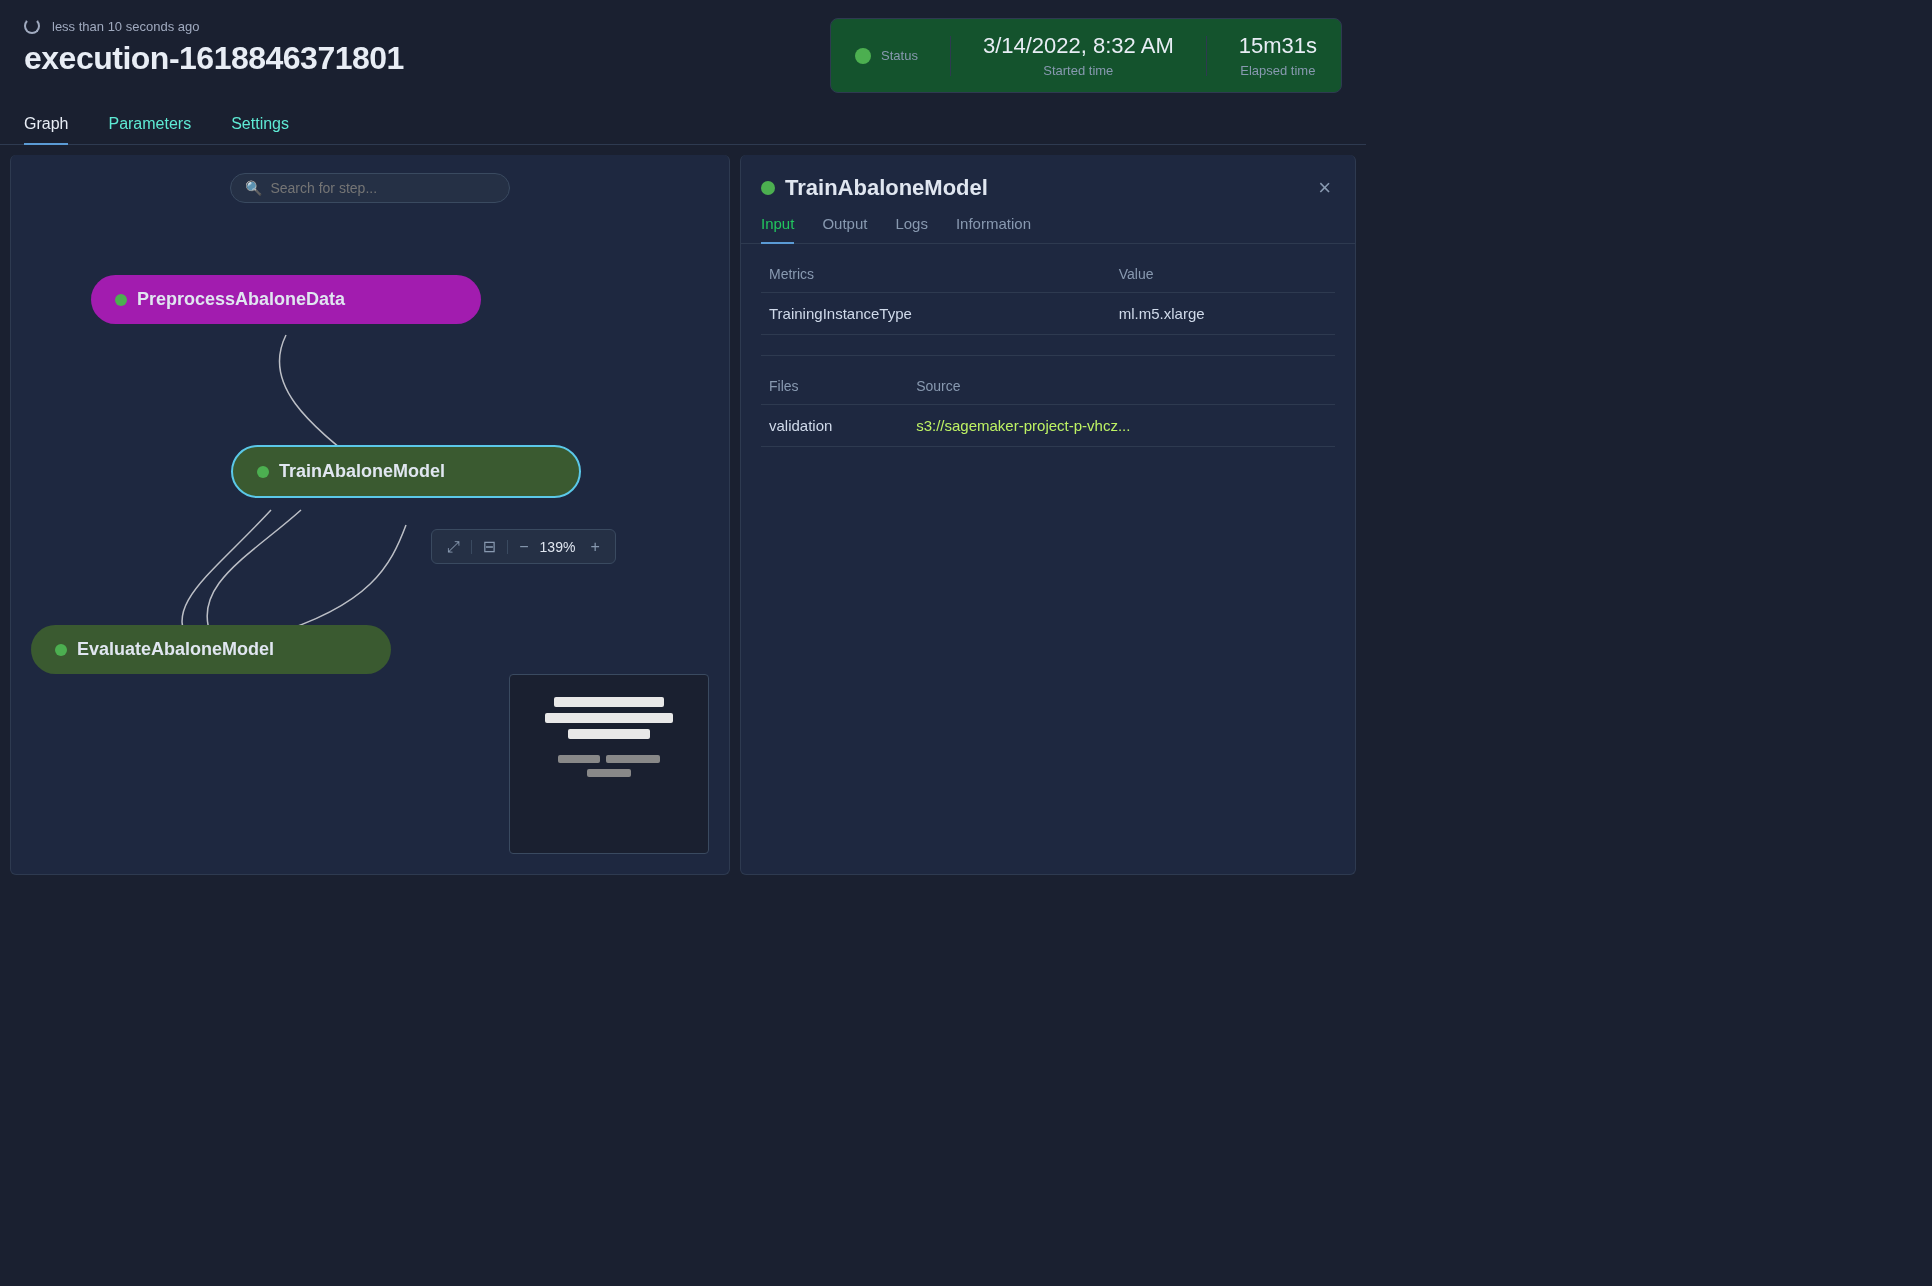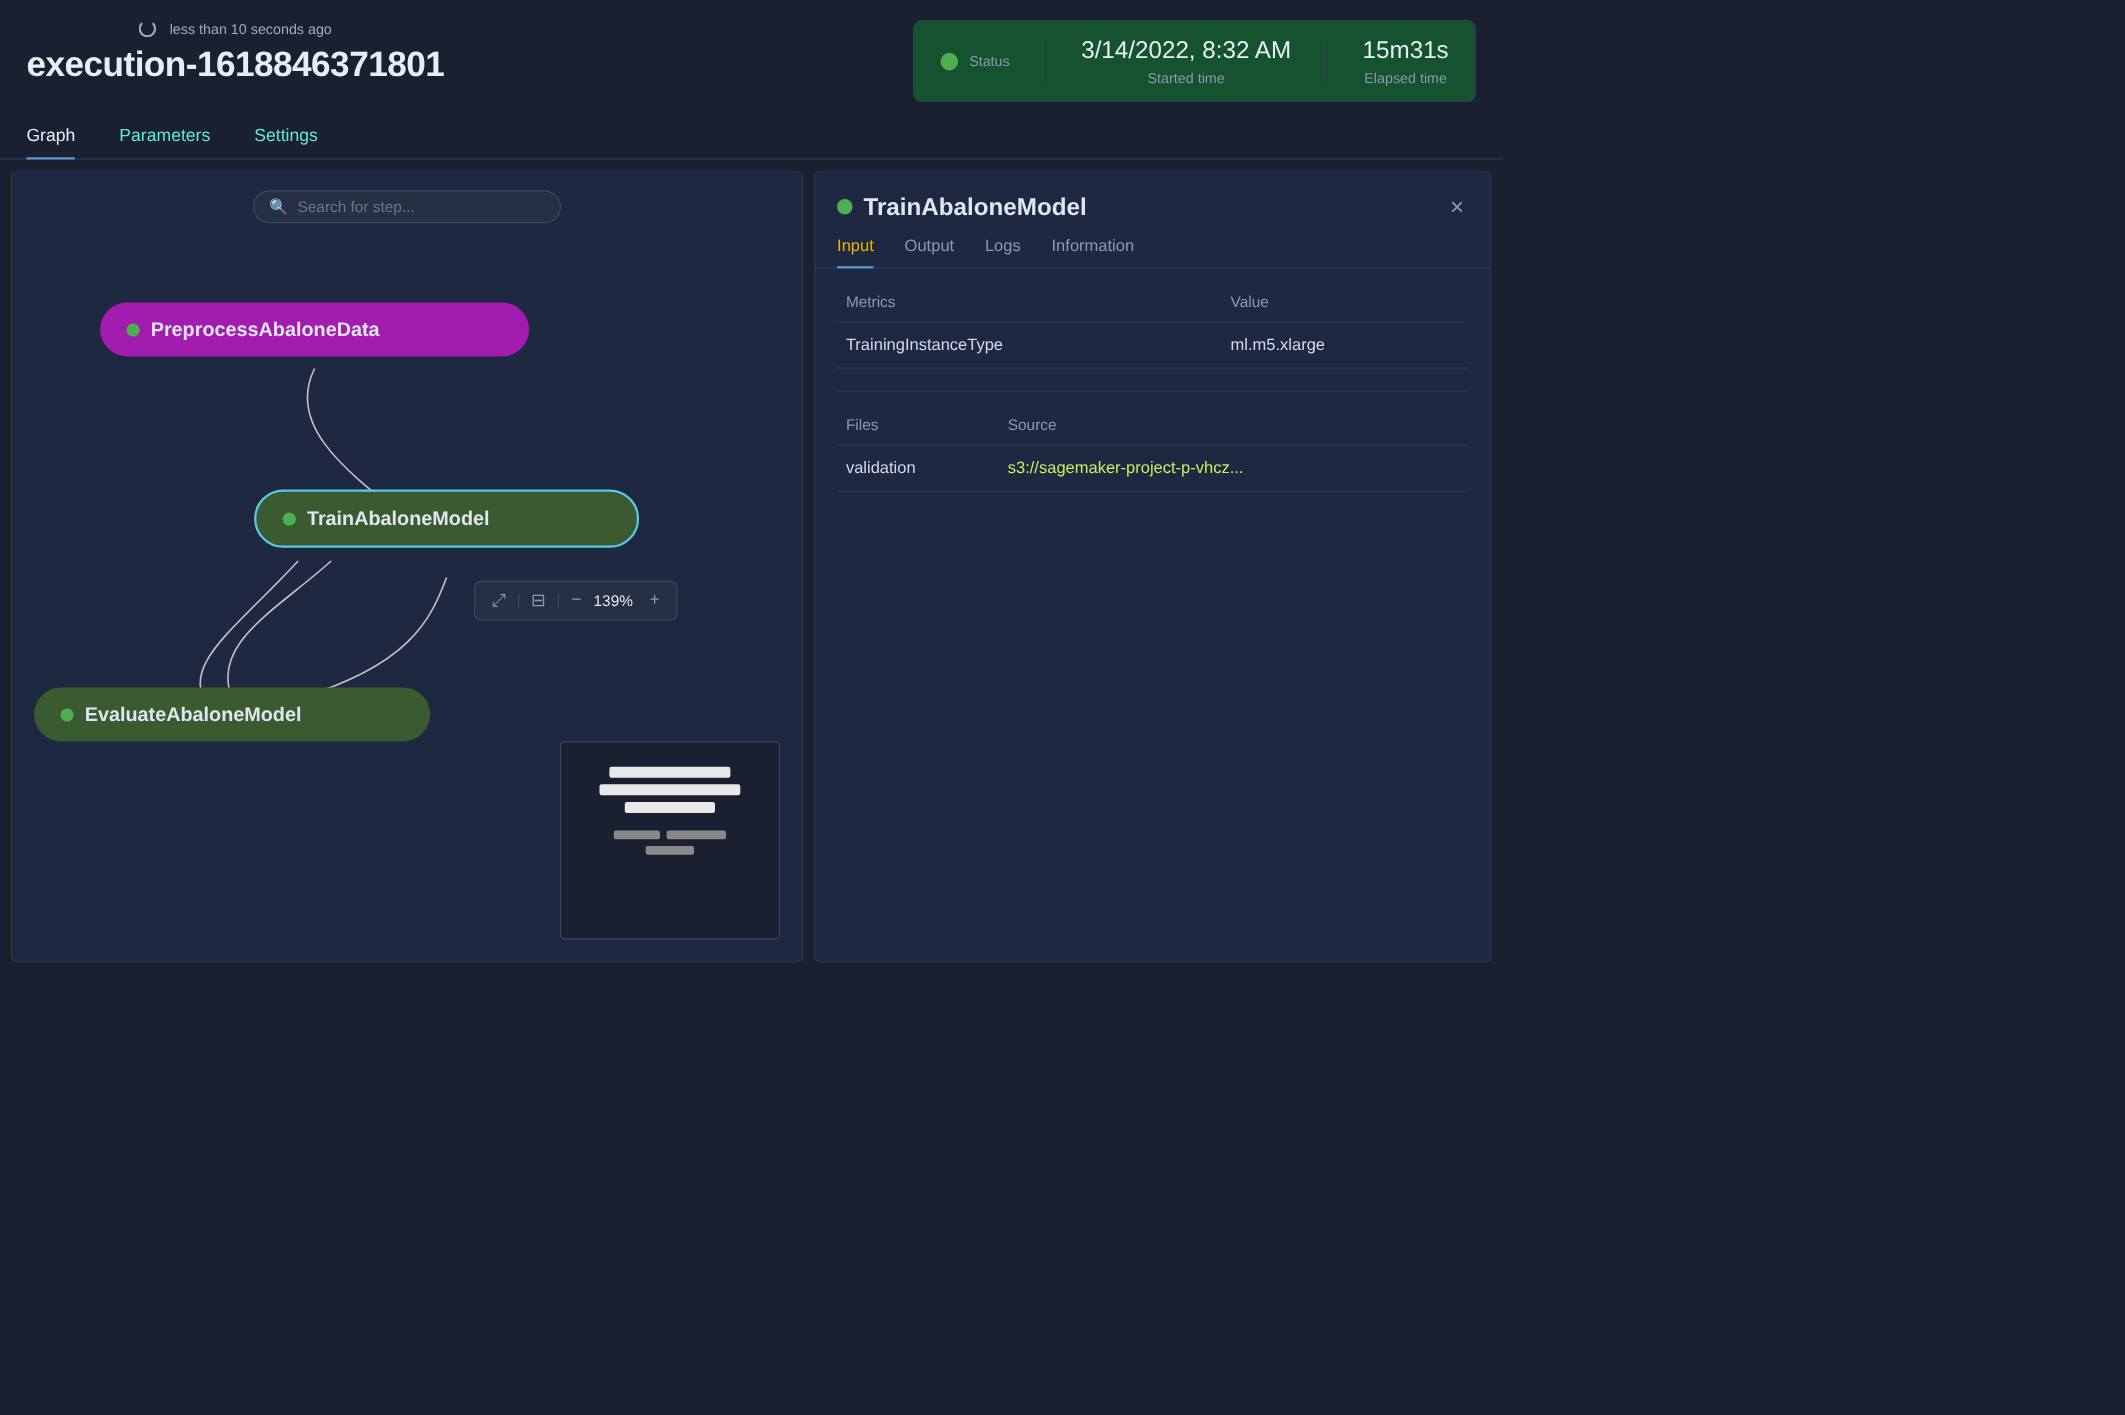--- a/index.html
+++ b/index.html
@@ -20,21 +20,20 @@
       padding: 18px 24px 12px 24px;
     }
     .header-left {}
     .refresh-row {
       display: flex;
       align-items: center;
       gap: 12px;
       font-size: 13px;
       color: #a0aabf;
       margin-bottom: 6px;
-      justify-content: center;
     }
     .refresh-icon {
       width: 16px;
       height: 16px;
       border: 2px solid #a0aabf;
       border-top-color: transparent;
       border-radius: 50%;
       display: inline-block;
     }
     .execution-title {
@@ -301,21 +300,21 @@
     }
     .right-tab {
       font-size: 15px;
       color: #8899b0;
       cursor: pointer;
       padding-bottom: 10px;
       border-bottom: 2px solid transparent;
       margin-bottom: -1px;
     }
     .right-tab.active {
-      color: #eab308;
+      color: #22c55e;
       border-bottom: 2px solid #5b9bd5;
     }
 
     
     .data-table {
       padding: 0 20px;
     }
     .table-section {
       margin-top: 12px;
     }

